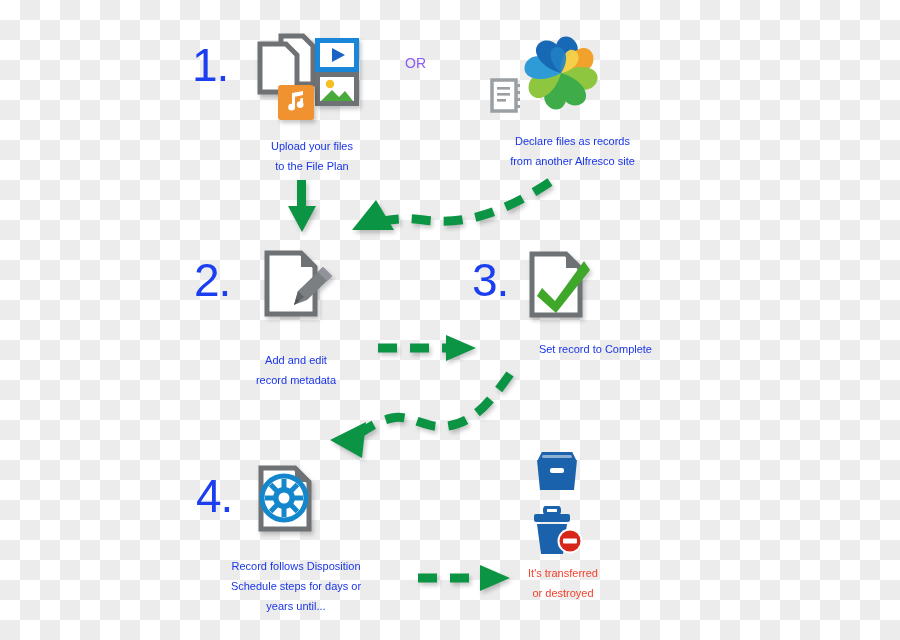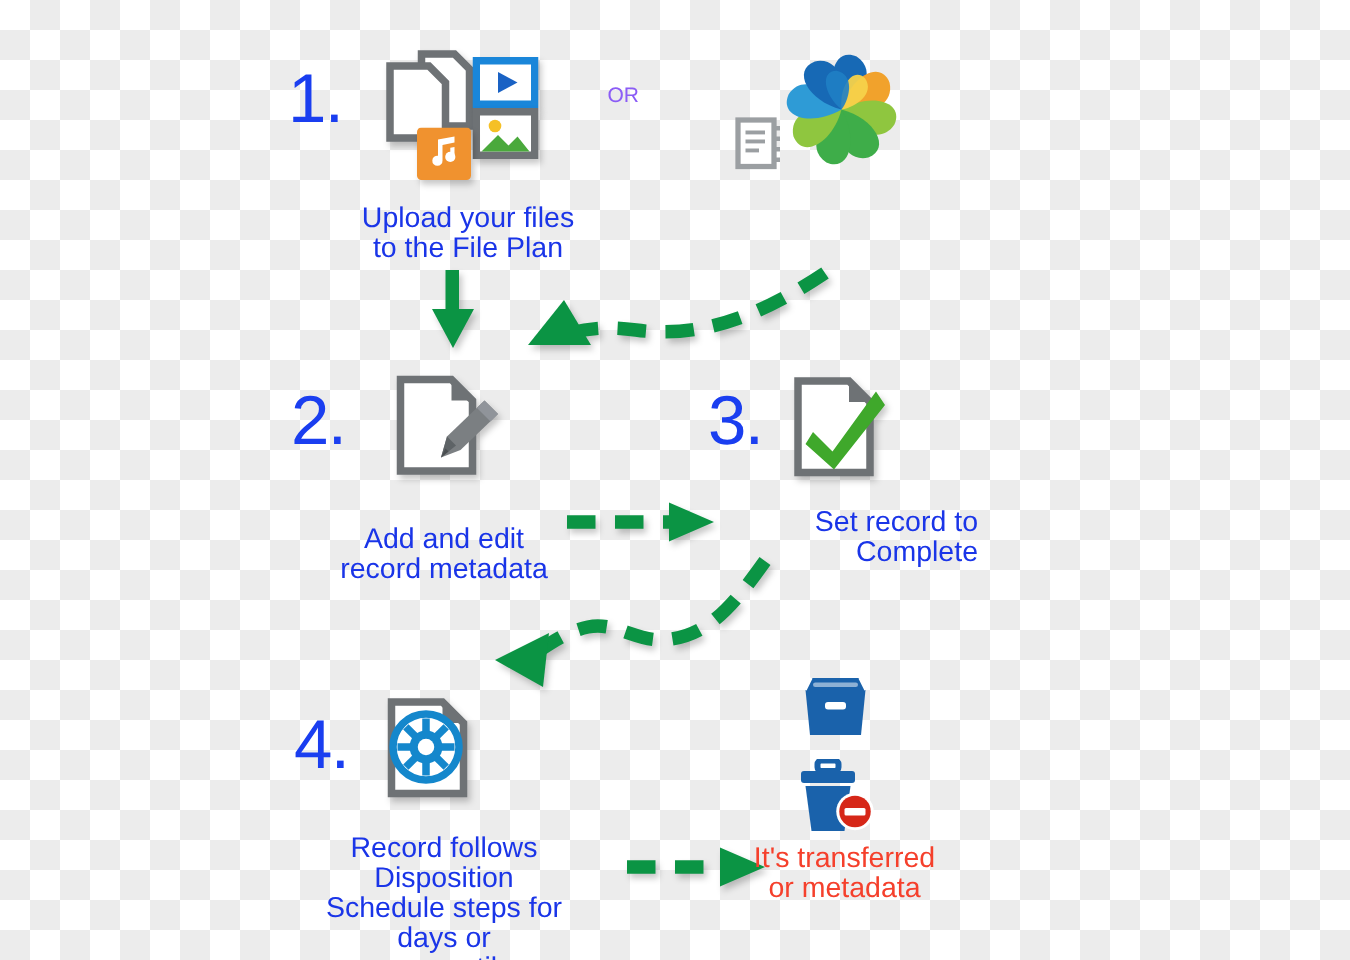--- a/index.html
+++ b/index.html
@@ -32,21 +32,21 @@
     font-size: 46px;
     font-weight: 400;
     font-family: "Liberation Sans", sans-serif;
     line-height: 1;
     letter-spacing: -1px;
   }
 
   
   .caption {
     color: #1a35e8;
-    font-size: 19px;
+    font-size: 11px;
     line-height: 20px;
     text-align: center;
     font-family: "Liberation Sans", sans-serif;
     white-space: pre-line;
   }
   .caption-red {
     color: #f5402c;
   }
   .or-label {
     color: #8b5cf6;
@@ -149,20 +149,22 @@
         <g transform="rotate(22)">
           <path d="M0 0 C 10 -6 20 -22 8 -30 C -4 -35 -9 -17 0 0 Z" fill="#f6d24a" opacity="0.95"></path>
         </g>
         <g transform="rotate(-22)">
           <path d="M0 0 C 10 -6 20 -22 8 -30 C -4 -35 -9 -17 0 0 Z" fill="#1f7fc4" opacity="0.9"></path>
         </g>
       </g>
     </svg>
   </div>
 
+  <div class="abs caption" style="left:475px; top:131px; width:195px;">Declare files as records
+from another Alfresco site</div>
 
   <div class="icon-wrap shadow-soft" style="left:285px; top:180px;">
     <svg width="34" height="56" viewBox="0 0 34 56">
       <rect x="12" y="0" width="9" height="30" fill="#0b9444"></rect>
       <path d="M3 26 L31 26 L17 52 Z" fill="#0b9444"></path>
     </svg>
   </div>
 
   <div class="icon-wrap shadow-soft" style="left:328px; top:172px;">
     <svg width="240" height="80" viewBox="0 0 240 80">
@@ -269,15 +271,15 @@
       <rect x="16" y="1" width="14" height="7" rx="2.5" fill="none" stroke="#1a62ab" stroke-width="4"></rect>
       <rect x="5" y="8" width="36" height="8" rx="2" fill="#1a62ab"></rect>
       <path d="M8 18 L38 18 L34 48 L12 48 Z" fill="#1a62ab"></path>
       <circle cx="41" cy="35" r="12.5" fill="#ffffff"></circle>
       <circle cx="41" cy="35" r="10.5" fill="#d62718"></circle>
       <rect x="34" y="32.6" width="14" height="5" rx="1" fill="#ffffff"></rect>
     </svg>
   </div>
 
   <div class="abs caption caption-red" style="left:500px; top:563px; width:126px;">It's transferred
-or metadata</div>
+or destroyed</div>
 
 </div>
 
 </body></html>

